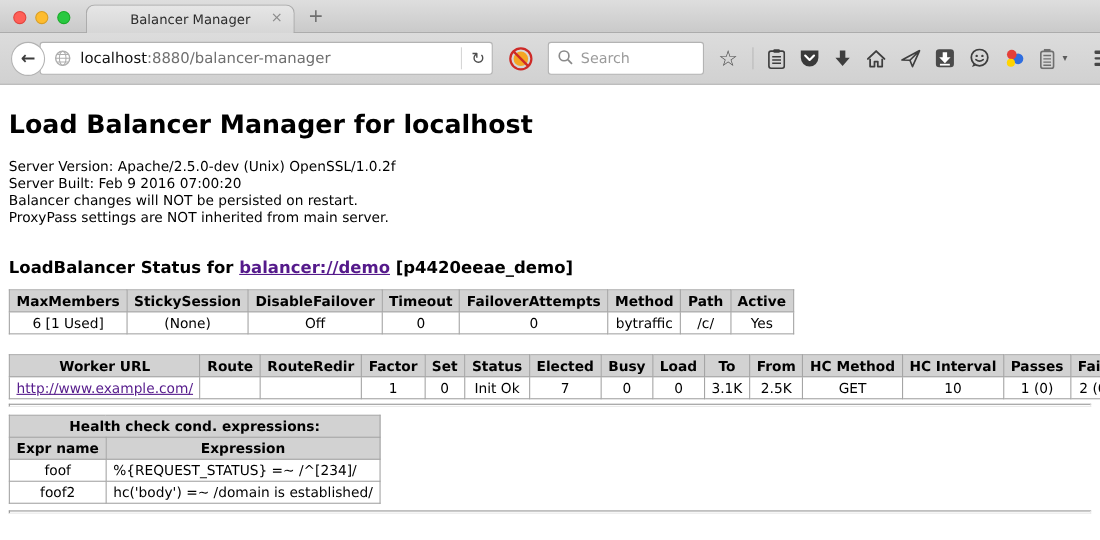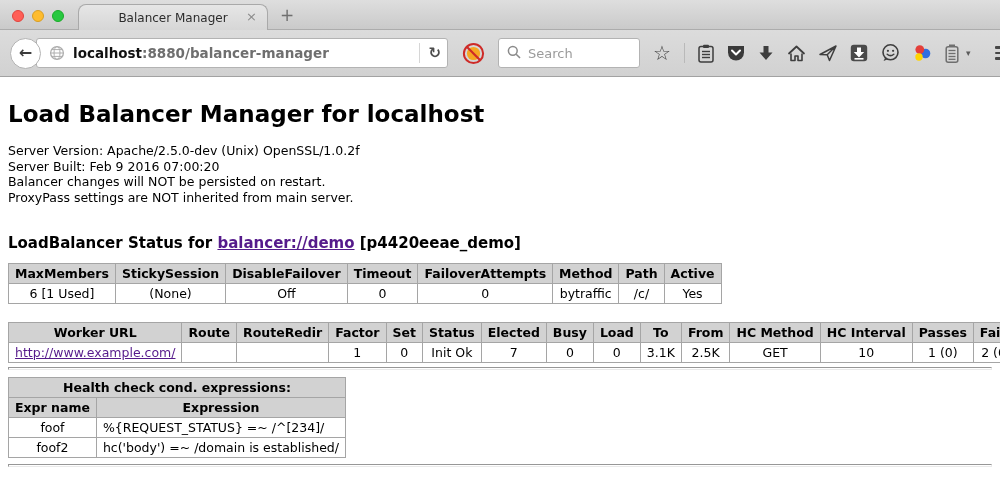--- a/index.html
+++ b/index.html
@@ -36,21 +36,21 @@
   .back-btn {
     width: 31px; height: 31px; border-radius: 50%;
     background: #fff; border: 1px solid #b3b3b3;
     display: flex; align-items: center; justify-content: center;
     z-index: 2; flex: none; margin-right: -5px;
   }
   .back-arrow { font-size: 16px; font-weight: bold; color: #3c3c3c; line-height: 1; }
   .urlbar {
     flex: none; width: 412px; height: 30px; background: #fff;
     border: 1px solid #b3b3b3; border-radius: 3px;
-    display: flex; align-items: center; padding: 0 6px 0 12px; font-weight: bold;
+    display: flex; align-items: center; padding: 0 6px 0 12px;
   }
   .url-globe { display: flex; margin-right: 8px; opacity: .8; }
   .url-text { flex: 1; font-size: 13.5px; white-space: nowrap; overflow: hidden; }
   .url-host { color: #111; }
   .url-path { color: #6f6f6f; }
   .url-divider { width: 1px; height: 20px; background: #d6d6d6; margin: 0 8px; }
   .reload { font-size: 15px; color: #4d4d4d; }
   .block-btn { margin-left: 14px; display: flex; flex: none; }
   .searchbar {
     flex: none; width: 142px; height: 30px; background: #fff;

